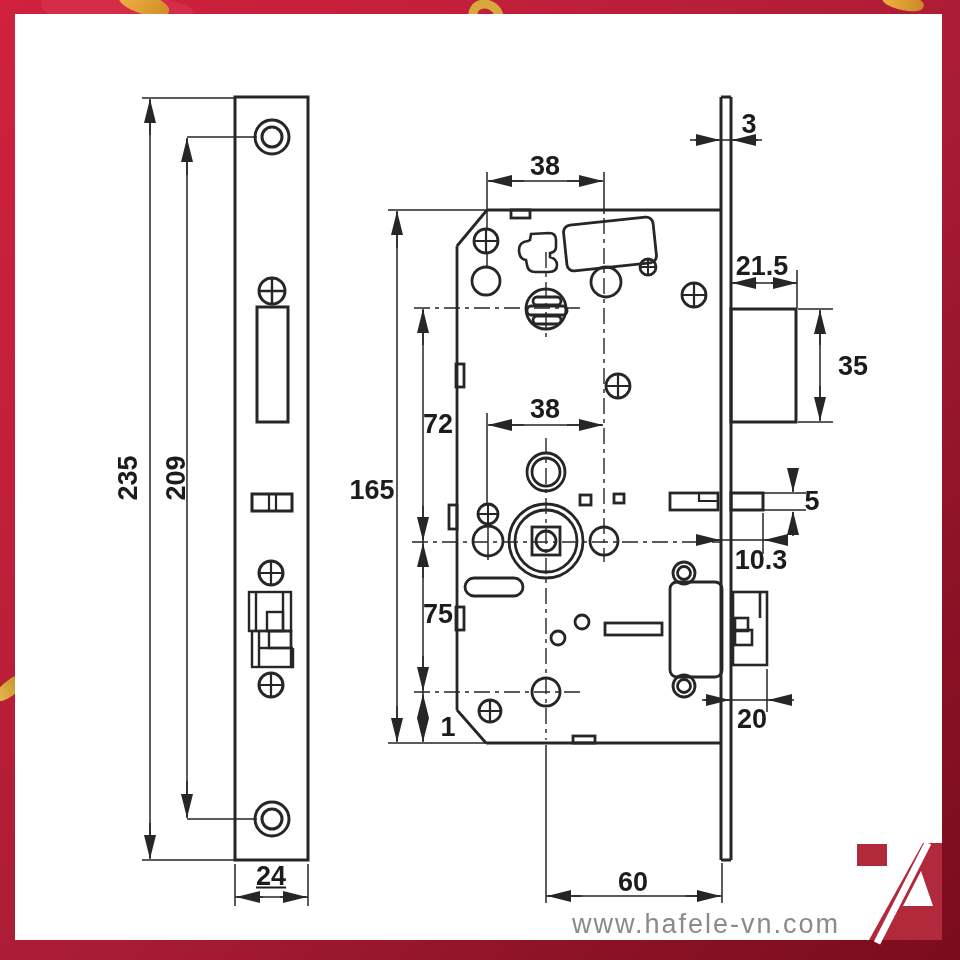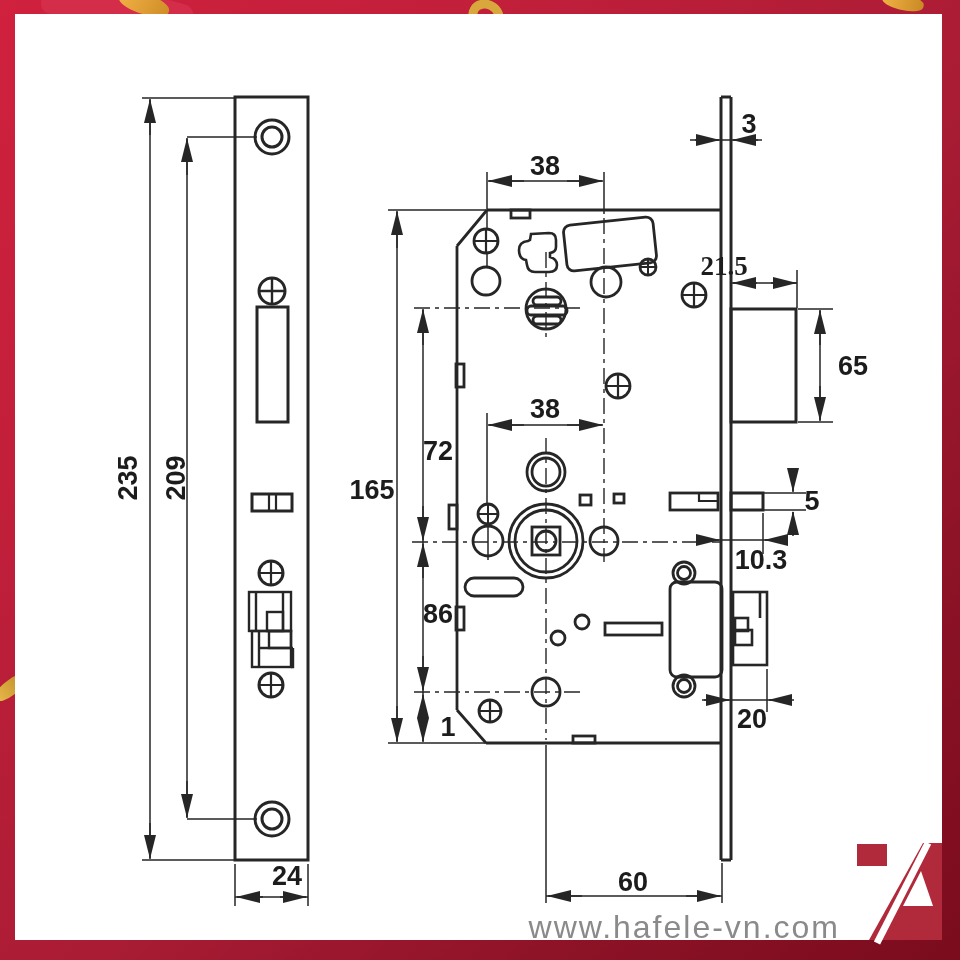--- a/index.html
+++ b/index.html
@@ -6,21 +6,21 @@
   #stage{position:relative;width:960px;height:960px;overflow:hidden;
          background:linear-gradient(135deg,#d0213e 0%,#c01f3a 28%,#a91c34 55%,#8c1226 80%,#7a0c1d 100%);
          font-family:"Liberation Sans",sans-serif;}
   .confetti{position:absolute;pointer-events:none;}
   #paper{position:absolute;left:15px;top:14px;width:927px;height:926px;background:#ffffff;}
   svg.draw{position:absolute;left:0;top:0;width:960px;height:960px;}
   .dim{position:absolute;font-weight:bold;font-size:27px;color:#1c1c1c;
        transform:translate(-50%,-50%);white-space:nowrap;line-height:1;}
   .dim.rot{transform:translate(-50%,-50%) rotate(-90deg);}
   .site{position:absolute;left:520px;top:909px;width:320px;text-align:right;
-        font-size:32px;letter-spacing:2px;color:#8a8a8a;font-weight:400;}
+        font-size:27px;letter-spacing:2px;color:#8a8a8a;font-weight:400;}
 </style>
 </head>
 <body>
 
 <div id="stage">
 
   <div class="confetti" style="left:42px;top:-14px;width:150px;height:46px;background:#d5314d;opacity:.75;transform:rotate(16deg);border-radius:10px;"></div>
   <div class="confetti" style="left:118px;top:-6px;width:52px;height:20px;background:linear-gradient(100deg,#f2b246,#cf8c27);transform:rotate(18deg);border-radius:45%;"></div>
   <div class="confetti" style="left:468px;top:0px;width:36px;height:32px;border:9px solid #d9a83c;border-bottom-color:transparent;border-radius:50%;transform:rotate(28deg);box-sizing:border-box;"></div>
   <div class="confetti" style="left:-8px;top:680px;width:38px;height:15px;background:linear-gradient(90deg,#e8b94d,#bd8a22);transform:rotate(-38deg);border-radius:45%;"></div>
@@ -208,30 +208,30 @@
     <g>
       <rect x="857" y="844" width="30" height="22" fill="#b02a3b"></rect>
       <path d="M869,940 L923,843 L942,843 L942,940 Z" fill="#b02a3b"></path>
       <path d="M877,943 L928,843" stroke="#ffffff" stroke-width="7" fill="none"></path>
       <path d="M903,906 L921,871 L933,906 Z" fill="#ffffff"></path>
     </g>
   </svg>
 
   <div class="dim rot" style="left:128px;top:478px;">235</div>
   <div class="dim rot" style="left:176px;top:478px;">209</div>
-  <div class="dim" style="left:287px;top:876px;">24</div>
+  <div class="dim" style="left:271px;top:876px;text-decoration:underline;">24</div>
   <div class="dim" style="left:372px;top:490px;text-align:center;">165</div>
-  <div class="dim" style="left:438px;top:424px;margin-top:27px;">72</div>
-  <div class="dim" style="left:438px;top:614px;">86</div>
+  <div class="dim" style="left:438px;top:424px;">72</div>
+  <div class="dim" style="left:438px;top:614px;">75</div>
   <div class="dim" style="left:448px;top:727px;">1</div>
   <div class="dim" style="left:545px;top:166px;">38</div>
   <div class="dim" style="left:545px;top:409px;">38</div>
   <div class="dim" style="left:633px;top:882px;">60</div>
   <div class="dim" style="left:749px;top:124px;">3</div>
-  <div class="dim" style="left:724px;top:266px;font-family:Liberation Serif, serif;">21.5</div>
-  <div class="dim" style="left:853px;top:366px;">65</div>
+  <div class="dim" style="left:762px;top:266px;">21.5</div>
+  <div class="dim" style="left:853px;top:366px;">35</div>
   <div class="dim" style="left:812px;top:501px;">5</div>
   <div class="dim" style="left:761px;top:560px;">10.3</div>
   <div class="dim" style="left:752px;top:719px;">20</div>
 
   <div class="site">www.hafele-vn.com</div>
 
 </div>
 
 </body></html>

